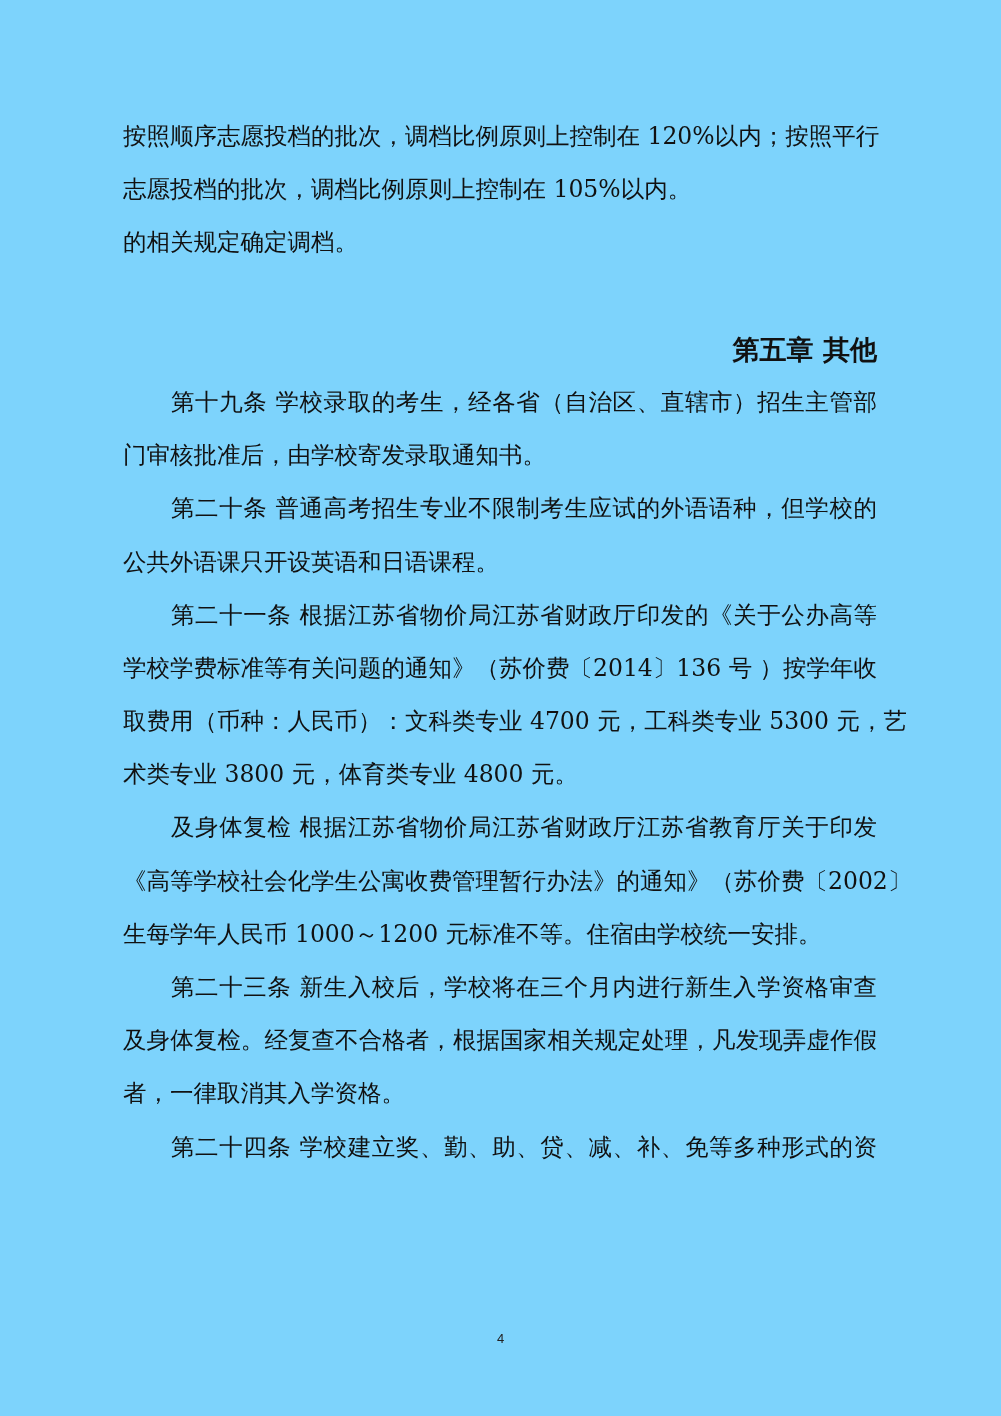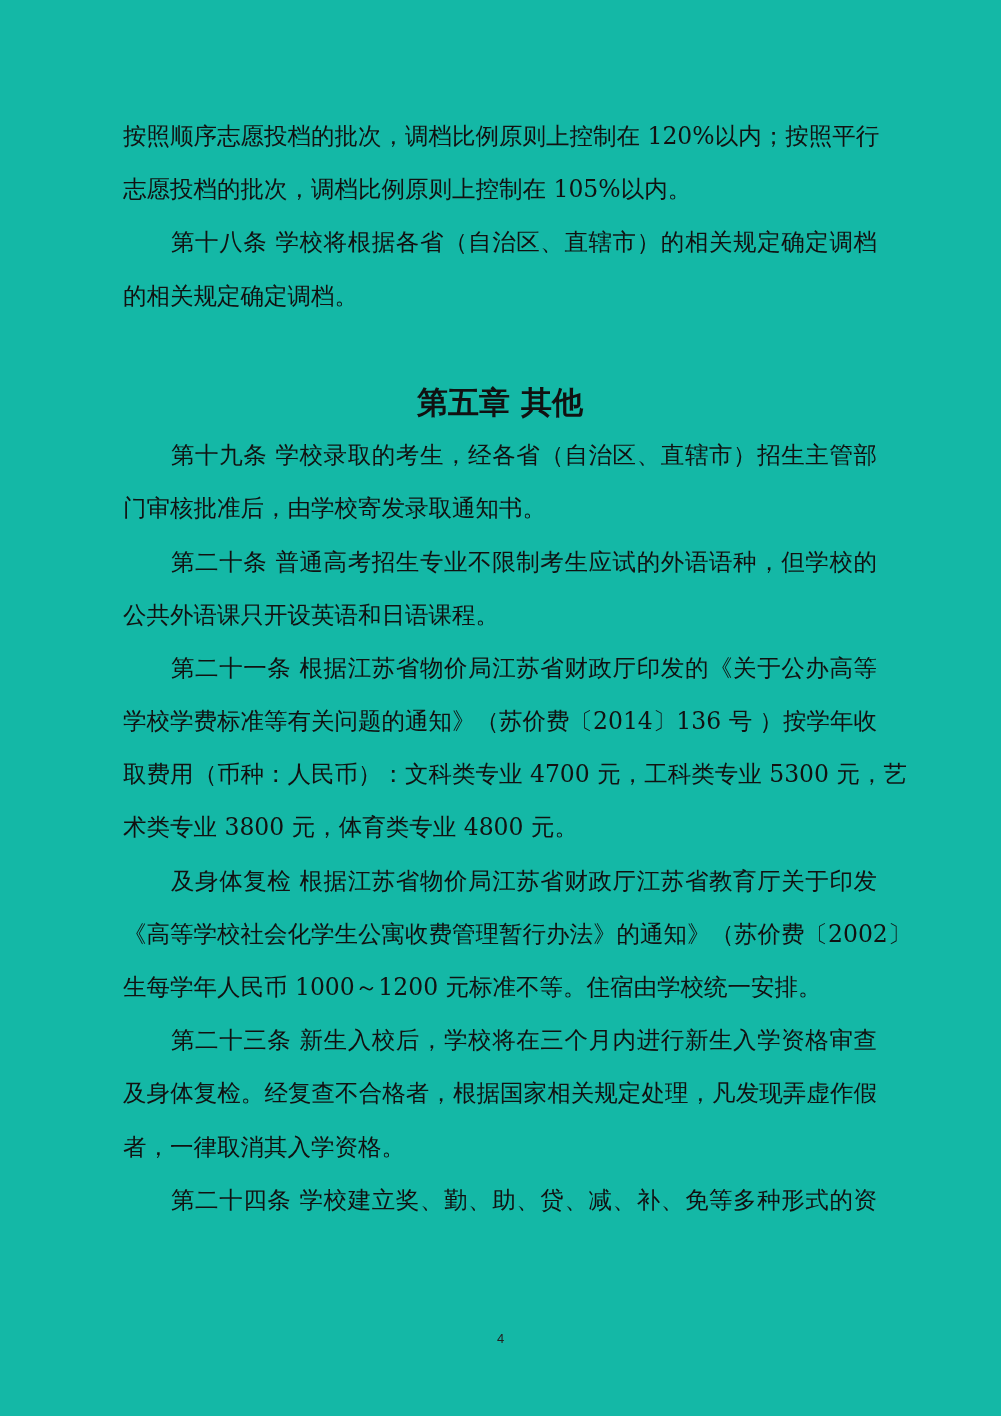--- a/index.html
+++ b/index.html
@@ -1,58 +1,57 @@
 <!DOCTYPE html>
 <html><head>
 <meta charset="utf-8">
 <style>
   html, body { margin: 0; padding: 0; background: #ffffff; }
   body { width: 1001px; height: 1416px; position: relative; overflow: hidden; }
   .page {
     position: absolute; left: 0; top: 0; width: 1001px; height: 1416px;
-    background: #14b8a6;
+    background: #7dd3fc;
   }
   .content {
     position: absolute; left: 123px; top: 110px; width: 754px;
     font-family: "DejaVu Serif", "Liberation Serif", serif;
     font-size: 23.5px; color: #111111;
   }
   .line {
     height: 53.2px; line-height: 53.2px;
     white-space: nowrap; overflow: visible;
     text-align: justify; text-align-last: justify;
   }
   .line.last { text-align-last: left; }
   .line.indent { padding-left: 48px; }
   .gap { height: 53.2px; }
   .heading {
-    height: 53.2px; line-height: 53.2px; text-align: center;
+    height: 53.2px; line-height: 53.2px; text-align: right;
     font-family: "DejaVu Sans", "Liberation Sans", sans-serif;
-    font-weight: bold; font-size: 31px; color: #111111;
+    font-weight: bold; font-size: 27px; color: #111111;
     margin-top: 0;
   }
   .page-number {
     position: absolute; left: 0; width: 1001px; top: 1331px;
     text-align: center; font-family: "Liberation Sans", sans-serif;
     font-size: 13px; color: #222222;
   }
 </style>
 </head>
 <body>
 
 <div class="page">
   <div class="content">
 
     <div>
       <div class="line">按照顺序志愿投档的批次，调档比例原则上控制在 120%以内；按照平行</div>
       <div class="line last">志愿投档的批次，调档比例原则上控制在 105%以内。</div>
     </div>
 
     <div>
-      <div class="line indent">第十八条 学校将根据各省（自治区、直辖市）的相关规定确定调档</div>
       <div class="line last">的相关规定确定调档。</div>
     </div>
 
     <div class="gap"></div>
 
     <div class="heading">第五章 其他</div>
 
     <div>
       <div class="line indent">第十九条 学校录取的考生，经各省（自治区、直辖市）招生主管部</div>
       <div class="line last">门审核批准后，由学校寄发录取通知书。</div>

